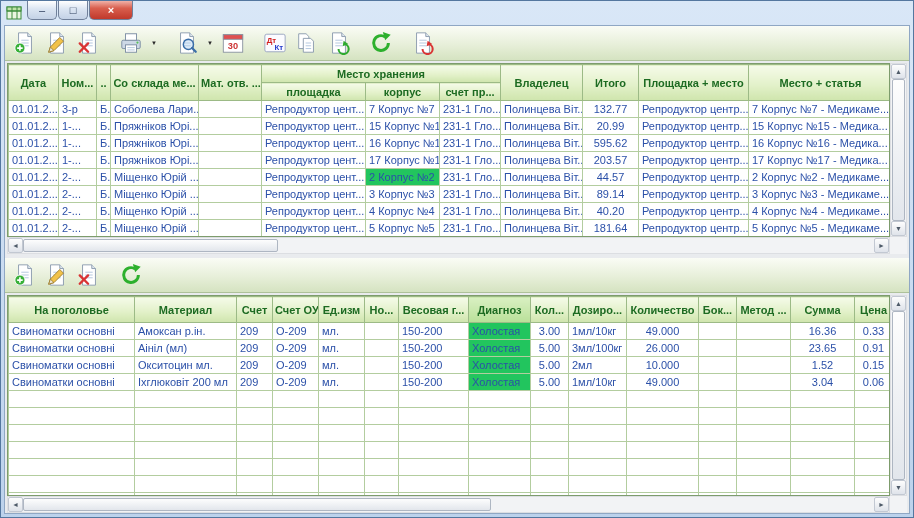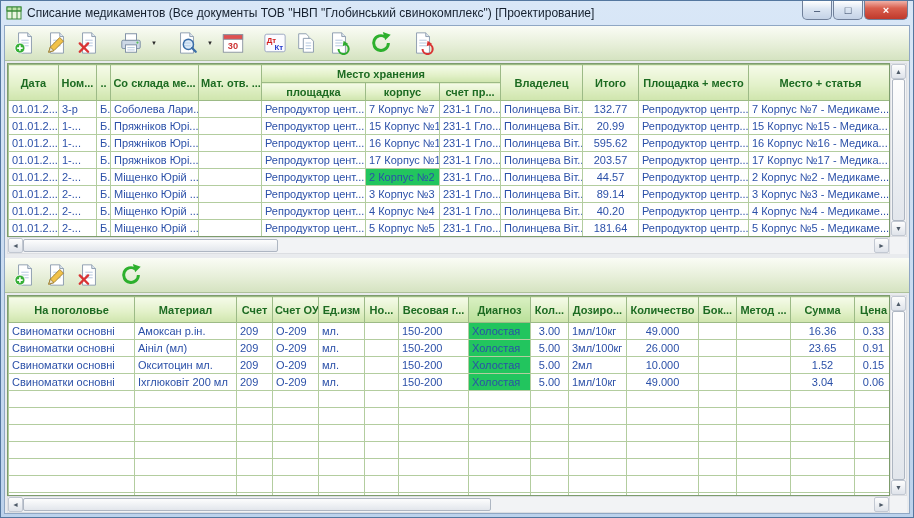--- a/index.html
+++ b/index.html
@@ -124,21 +124,20 @@
 
 <div class="window" data-name="application-window">
   <div class="titlebar" data-name="titlebar">
     <span data-name="app-icon" style="display:flex">
       <svg viewBox="0 0 16 16" width="16" height="16">
         <rect x="1" y="2" width="14" height="12" fill="#eaf6e0" stroke="#3a8a3a"></rect>
         <rect x="1" y="2" width="14" height="4" fill="#bfe3a8" stroke="#3a8a3a"></rect>
         <path d="M1 6h14M6 2v12M11 2v12" stroke="#3a8a3a"></path>
       </svg>
     </span>
-    <span class="title-text" data-name="window-title">Списание медикаментов (Все документы ТОВ "НВП "Глобинський свинокомплекс")   [Проектирование]</span>
     <span class="win-controls" data-name="window-controls">
       <span class="wbtn" data-name="minimize-button">–</span>
       <span class="wbtn" data-name="maximize-button">□</span>
       <span class="wbtn close" data-name="close-button">×</span>
     </span>
   </div>
 
   <div class="client" data-name="client-area">
 
     <div class="toolbar" data-name="main-toolbar">

